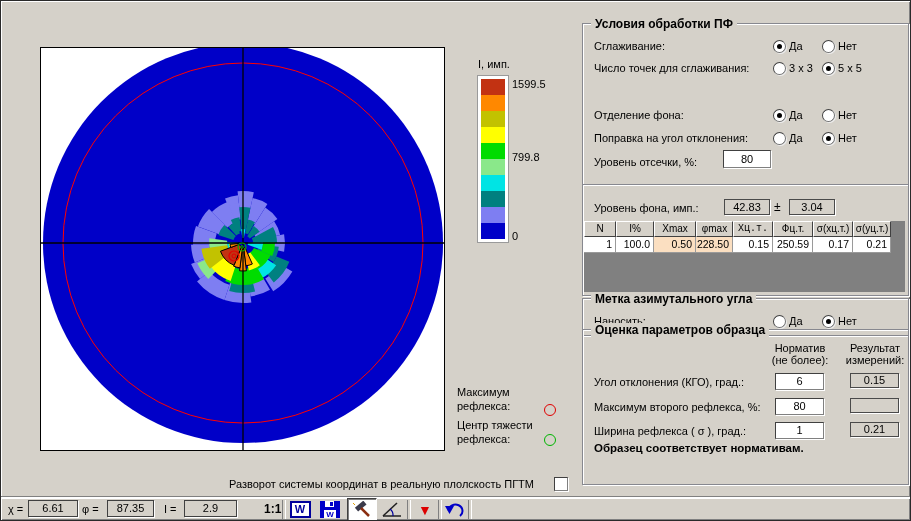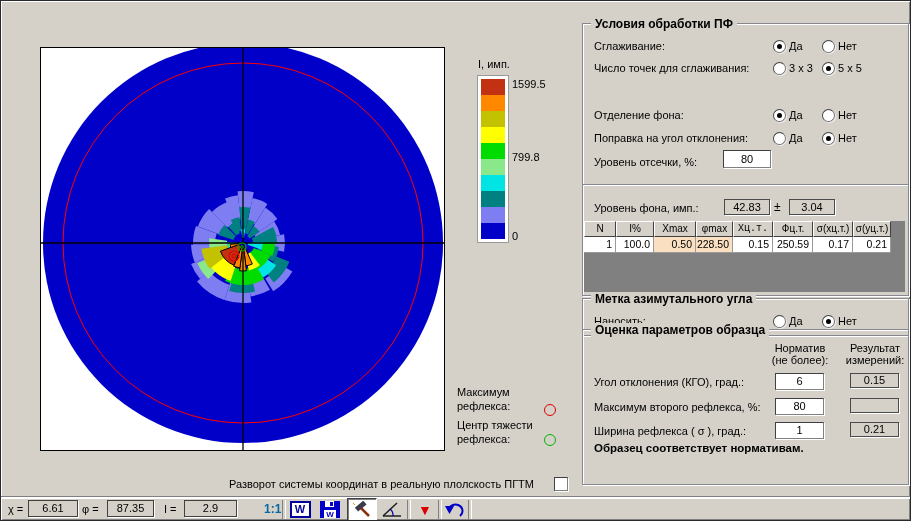--- a/index.html
+++ b/index.html
@@ -48,21 +48,21 @@
   .th{box-sizing:border-box;height:16px;background:#D5D1C9;border:1px solid;border-color:#fff #404040 #404040 #fff;font-size:10px;text-align:center;line-height:14px;overflow:hidden;white-space:nowrap;}
   .td{box-sizing:border-box;height:16px;background:#fff;border-right:1px solid #9a9a9a;border-bottom:1px solid #9a9a9a;font-size:10.5px;text-align:right;padding:1px 3px 0 0;white-space:nowrap;}
   .verdict{position:absolute;left:11px;font-weight:bold;font-size:11.5px;white-space:nowrap;}
   .colhead{position:absolute;text-align:center;white-space:nowrap;}
   
   .checkbox{position:absolute;width:12px;height:12px;background:#fff;border:1px solid #808080;border-top-color:#404040;border-left-color:#404040;box-shadow:1px 1px 0 #fff;}
   
   .statussep{position:absolute;left:0;top:495px;width:911px;height:2px;border-top:1px solid #808080;background:#fff;}
   .slabel{position:absolute;top:502px;font-size:11px;}
   .sfield{position:absolute;top:499px;height:15px;background:#D5D1C9;border:1px solid #404040;box-shadow:1px 1px 0 #fff;text-align:center;font-size:11px;line-height:15px;}
-  .t11{position:absolute;top:501px;color:#0369a1;font-weight:bold;font-size:12px;}
+  .t11{position:absolute;top:501px;color:#000000;font-weight:bold;font-size:12px;}
   .tsep{position:absolute;top:499px;width:2px;height:19px;border-left:1px solid #808080;border-right:1px solid #fff;}
   .ticon{position:absolute;top:499px;width:26px;height:19px;display:flex;align-items:center;justify-content:center;}
   .wicon{box-sizing:border-box;width:21px;height:17px;border:2px solid #00009C;background:#fff;color:#00009C;font-weight:bold;font-size:11px;line-height:13px;text-align:center;}
   .tbtn-pressed{position:absolute;top:497px;width:28px;height:21px;background:#fff;border:1px solid;border-color:#404040 #fff #fff #404040;box-shadow:inset 1px 1px 0 #808080;display:flex;align-items:center;justify-content:center;}
   .tri{color:#DD0000;font-size:14px;line-height:18px;}
 </style>
 </head>
 <body>
 
 <div class="window">

